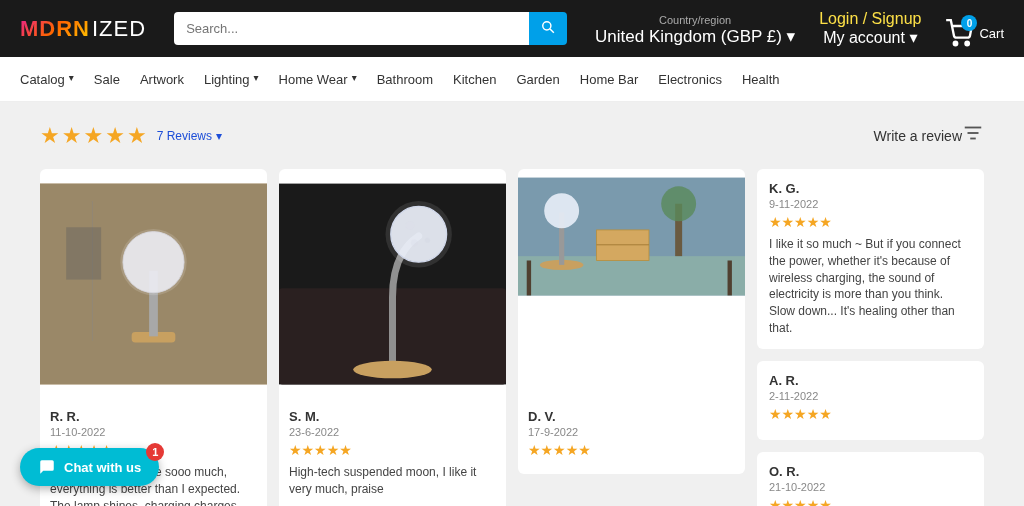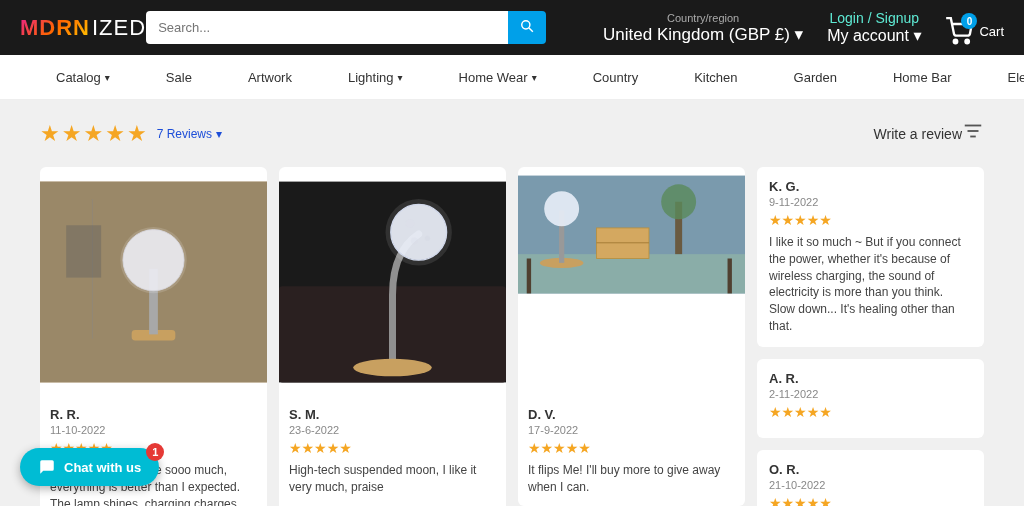--- a/index.html
+++ b/index.html
@@ -1,39 +1,39 @@
 <!DOCTYPE html>
 <html><head>
   <meta charset="utf-8">
   <style>
     * { box-sizing: border-box; margin: 0; padding: 0; }
     body { font-family: Arial, sans-serif; background: #f5f5f5; font-size: 13px; color: #333; }
 
     
-    .header { background: #1a1a1a; padding: 10px 20px; display: flex; align-items: center; gap: 0; }
+    .header { background: #1a1a1a; padding: 10px 20px; display: flex; align-items: center; gap: 28px; }
     .logo { display: flex; align-items: center; gap: 2px; font-weight: 900; font-size: 22px; color: white; letter-spacing: 1px; }
     .logo-mdrn { background: linear-gradient(135deg, #e91e8c, #ff6600, #ffcc00); -webkit-background-clip: text; -webkit-text-fill-color: transparent; font-weight: 900; }
     .logo-ized { color: white; font-weight: 400; }
     .search-bar { flex: 1; display: flex; max-width: 400px; }
     .search-bar input { flex: 1; padding: 4px 12px; border: none; border-radius: 4px 0 0 4px; font-size: 13px; outline: none; }
     .search-btn { background: #00a0e9; border: none; padding: 8px 12px; border-radius: 0 4px 4px 0; cursor: pointer; color: white; font-size: 14px; }
     .header-right { display: flex; align-items: flex-end; gap: 24px; margin-left: auto; color: white; }
     .country-region { text-align: center; }
     .country-region .label { font-size: 11px; color: #aaa; }
     .country-region .value { font-size: 17px; color: white; cursor: pointer; }
     .login-signup { text-align: center; }
-    .login-signup .label { font-size: 14px; color: #5eead4; cursor: pointer; }
+    .login-signup .label { font-size: 16px; color: #fde047; cursor: pointer; }
     .login-signup .sublabel { font-size: 16px; color: white; cursor: pointer; }
     .cart-btn { display: flex; align-items: center; gap: 6px; color: white; cursor: pointer; position: relative; }
     .cart-icon { width: 28px; height: 28px; position: relative; }
     .cart-badge { position: absolute; top: -4px; right: -4px; background: #00a0e9; color: white; border-radius: 50%; width: 16px; height: 16px; font-size: 10px; display: flex; align-items: center; justify-content: center; font-weight: bold; }
 
     
     .nav { background: white; border-bottom: 1px solid #eee; padding: 0 20px; display: flex; align-items: center; gap: 20px; height: 45px; }
-    .nav-item { font-size: 13px; color: #333; cursor: pointer; white-space: nowrap; display: flex; align-items: center; gap: 4px; margin-left: 36px; }
+    .nav-item { font-size: 13px; color: #333; cursor: pointer; white-space: nowrap; display: flex; align-items: flex-start; gap: 4px; }
     .nav-dropdown-arrow { font-size: 10px; }
 
     
     .main { padding: 20px 40px; background: #f0f0f0; min-height: 460px; }
 
     
     .reviews-header { display: flex; align-items: center; justify-content: space-between; margin-bottom: 20px; }
     .stars-summary { display: flex; align-items: center; gap: 8px; }
     .stars { color: #f5a623; font-size: 22px; letter-spacing: 2px; }
     .review-count { font-size: 12px; color: #1d4ed8; cursor: pointer; display: flex; align-items: center; gap: 4px; }
@@ -104,21 +104,21 @@
     </div>
   </div>
 </header>
 
 <nav class="nav">
   <div class="nav-item">Catalog <span class="nav-dropdown-arrow">▾</span></div>
   <div class="nav-item">Sale</div>
   <div class="nav-item">Artwork</div>
   <div class="nav-item">Lighting <span class="nav-dropdown-arrow">▾</span></div>
   <div class="nav-item">Home Wear <span class="nav-dropdown-arrow">▾</span></div>
-  <div class="nav-item">Country</div>
+  <div class="nav-item">Bathroom</div>
   <div class="nav-item">Kitchen</div>
   <div class="nav-item">Garden</div>
   <div class="nav-item">Home Bar</div>
   <div class="nav-item">Electronics</div>
   <div class="nav-item">Health</div>
 </nav>
 
 <main class="main">
 
   <div class="reviews-header">
@@ -224,21 +224,20 @@
             <circle cx="50" cy="38" r="20" fill="#e8eef8" opacity="0.9"></circle>
 
             <rect x="10" y="95" width="5" height="40" fill="#504030"></rect>
             <rect x="240" y="95" width="5" height="40" fill="#504030"></rect>
           </svg>
         </div>
         <div class="photo-card-body">
           <div class="reviewer-name">D. V.</div>
           <div class="review-date">17-9-2022</div>
           <div class="review-stars">★★★★★</div>
-          <div class="review-text">It flips Me! I'll buy more to give away when I can.</div>
         </div>
       </div>
 
     </div>
 
     <div class="right-col">
 
       <div class="right-card">
         <div class="reviewer-name">K. G.</div>
         <div class="review-date">9-11-2022</div>

